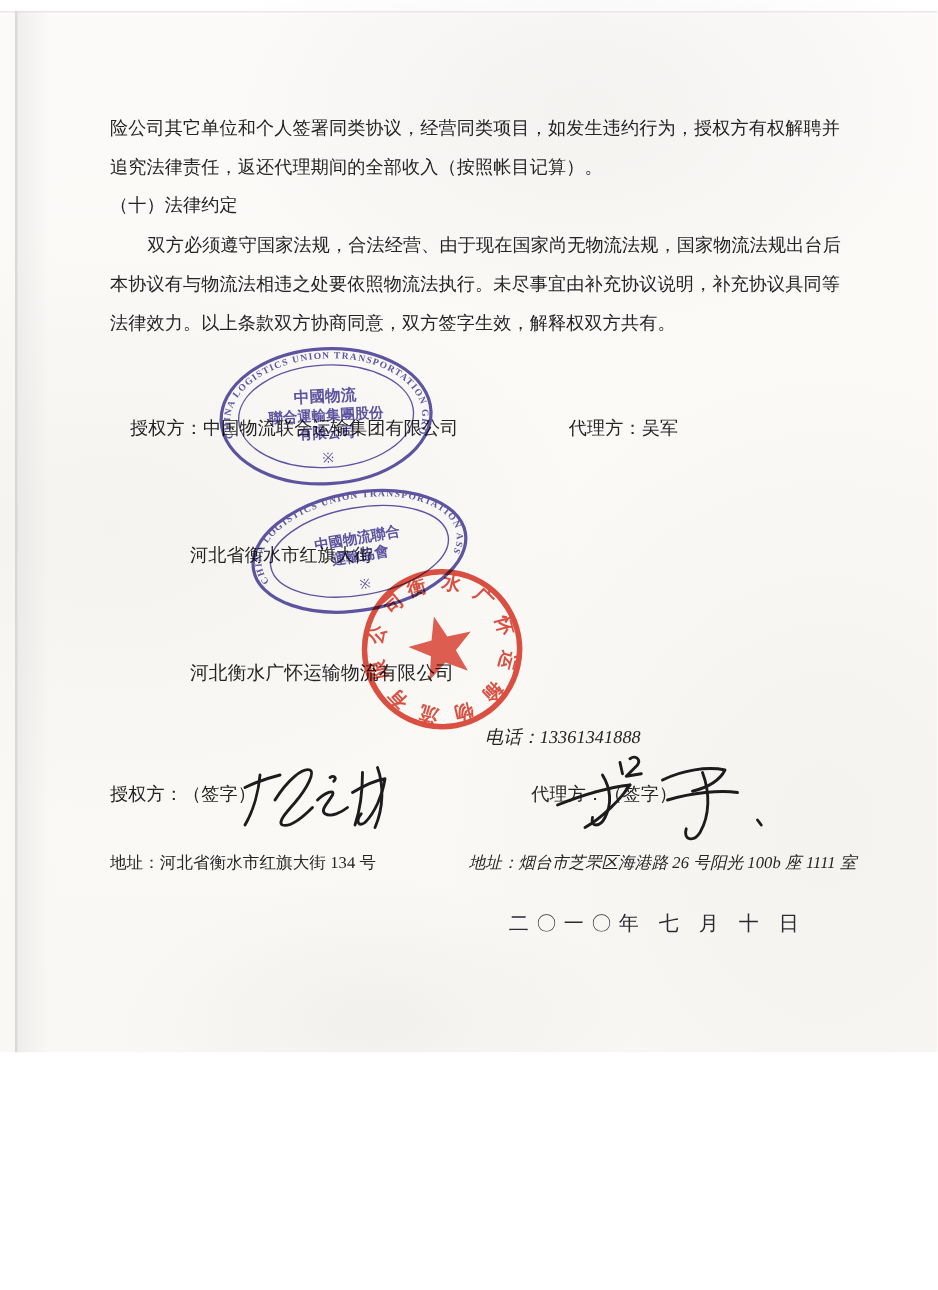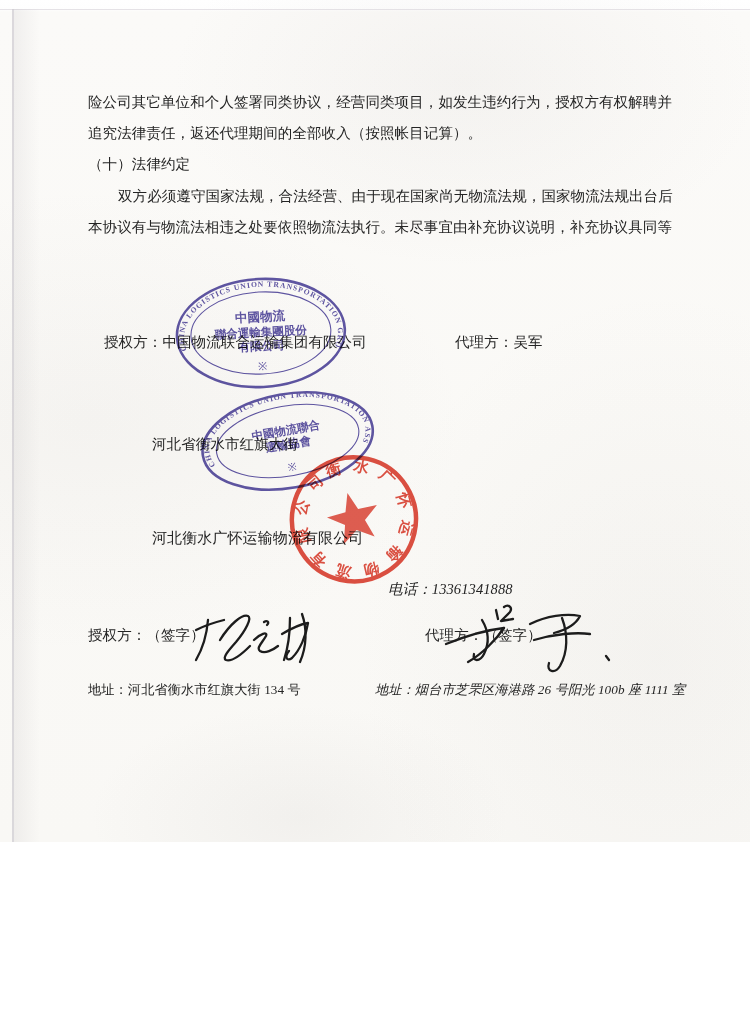--- a/index.html
+++ b/index.html
@@ -41,32 +41,34 @@
 <div id="page">
   <div class="edge-top"></div>
   <div class="edge-left"></div>
   <div class="edge-left-shade"></div>
 
   <div class="tl" style="left:88px;  top:93px;">险公司其它单位和个人签署同类协议，经营同类项目，如发生违约行为，授权方有权解聘并</div>
   <div class="tl" style="left:88px;  top:124px;">追究法律责任，返还代理期间的全部收入（按照帐目记算）。</div>
   <div class="tl" style="left:88px;  top:155px;">（十）法律约定</div>
   <div class="tl indent" style="left:118px; top:187px;">双方必须遵守国家法规，合法经营、由于现在国家尚无物流法规，国家物流法规出台后</div>
   <div class="tl" style="left:88px;  top:218px;">本协议有与物流法相违之处要依照物流法执行。未尽事宜由补充协议说明，补充协议具同等</div>
+  <div class="tl" style="left:88px;  top:249px;">法律效力。以上条款双方协商同意，双方签字生效，解释权双方共有。</div>
 
   <div class="tl" style="left:88px;  top:333px;margin-left:16px;">授权方：中国物流联合运输集团有限公司</div>
   <div class="tl" style="left:455px; top:333px;">代理方：吴军</div>
   <div class="tl" style="left:152px; top:435px;">河北省衡水市红旗大街</div>
   <div class="tl" style="left:152px; top:529px; font-size:15px;">河北衡水广怀运输物流有限公司</div>
 
   <div class="tl" style="left:388px; top:580px;font-style:italic;">电话：13361341888</div>
   <div class="tl" style="left:88px;  top:626px;">授权方：（签字）</div>
   <div class="tl" style="left:385px; top:626px;margin-left:40px;">代理方：（签字）</div>
   <div class="tl small" style="left:88px;  top:681px;">地址：河北省衡水市红旗大街 134 号</div>
   <div class="tl small" style="left:375px; top:681px;font-style:italic;">地址：烟台市芝罘区海港路 26 号阳光 100b 座 1111 室</div>
 
+  <div class="date">二〇一〇年 七 月 十 日</div>
   <div class="footer">第 3 页 共 3 页</div>
 
   <div class="stamp" style="left:174px; top:276px; transform:rotate(-3deg); opacity:.88;">
     <svg width="174" height="114" viewBox="0 0 174 114">
       <ellipse cx="87" cy="57" rx="84" ry="54" fill="none" stroke="#4a3f9b" stroke-width="2.6"></ellipse>
       <ellipse cx="87" cy="57" rx="70" ry="41" fill="none" stroke="#4a3f9b" stroke-width="1.1"></ellipse>
       <path id="gArc" d="M 13,72 A 77,48 0 1 1 161,72" fill="none"></path>
       <text class="ring" font-size="7.6" letter-spacing="1" fill="#4a3f9b" font-weight="bold">
         <textPath href="#gArc" startOffset="2">CHINA LOGISTICS UNION TRANSPORTATION GROUP SHARE</textPath>
       </text>

